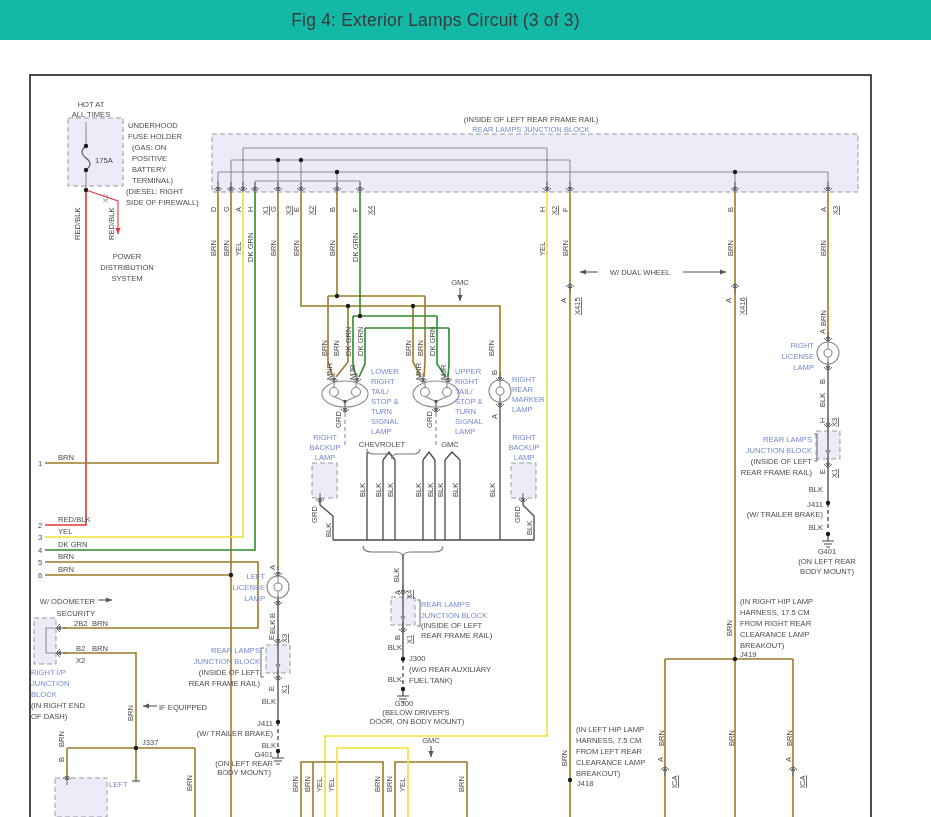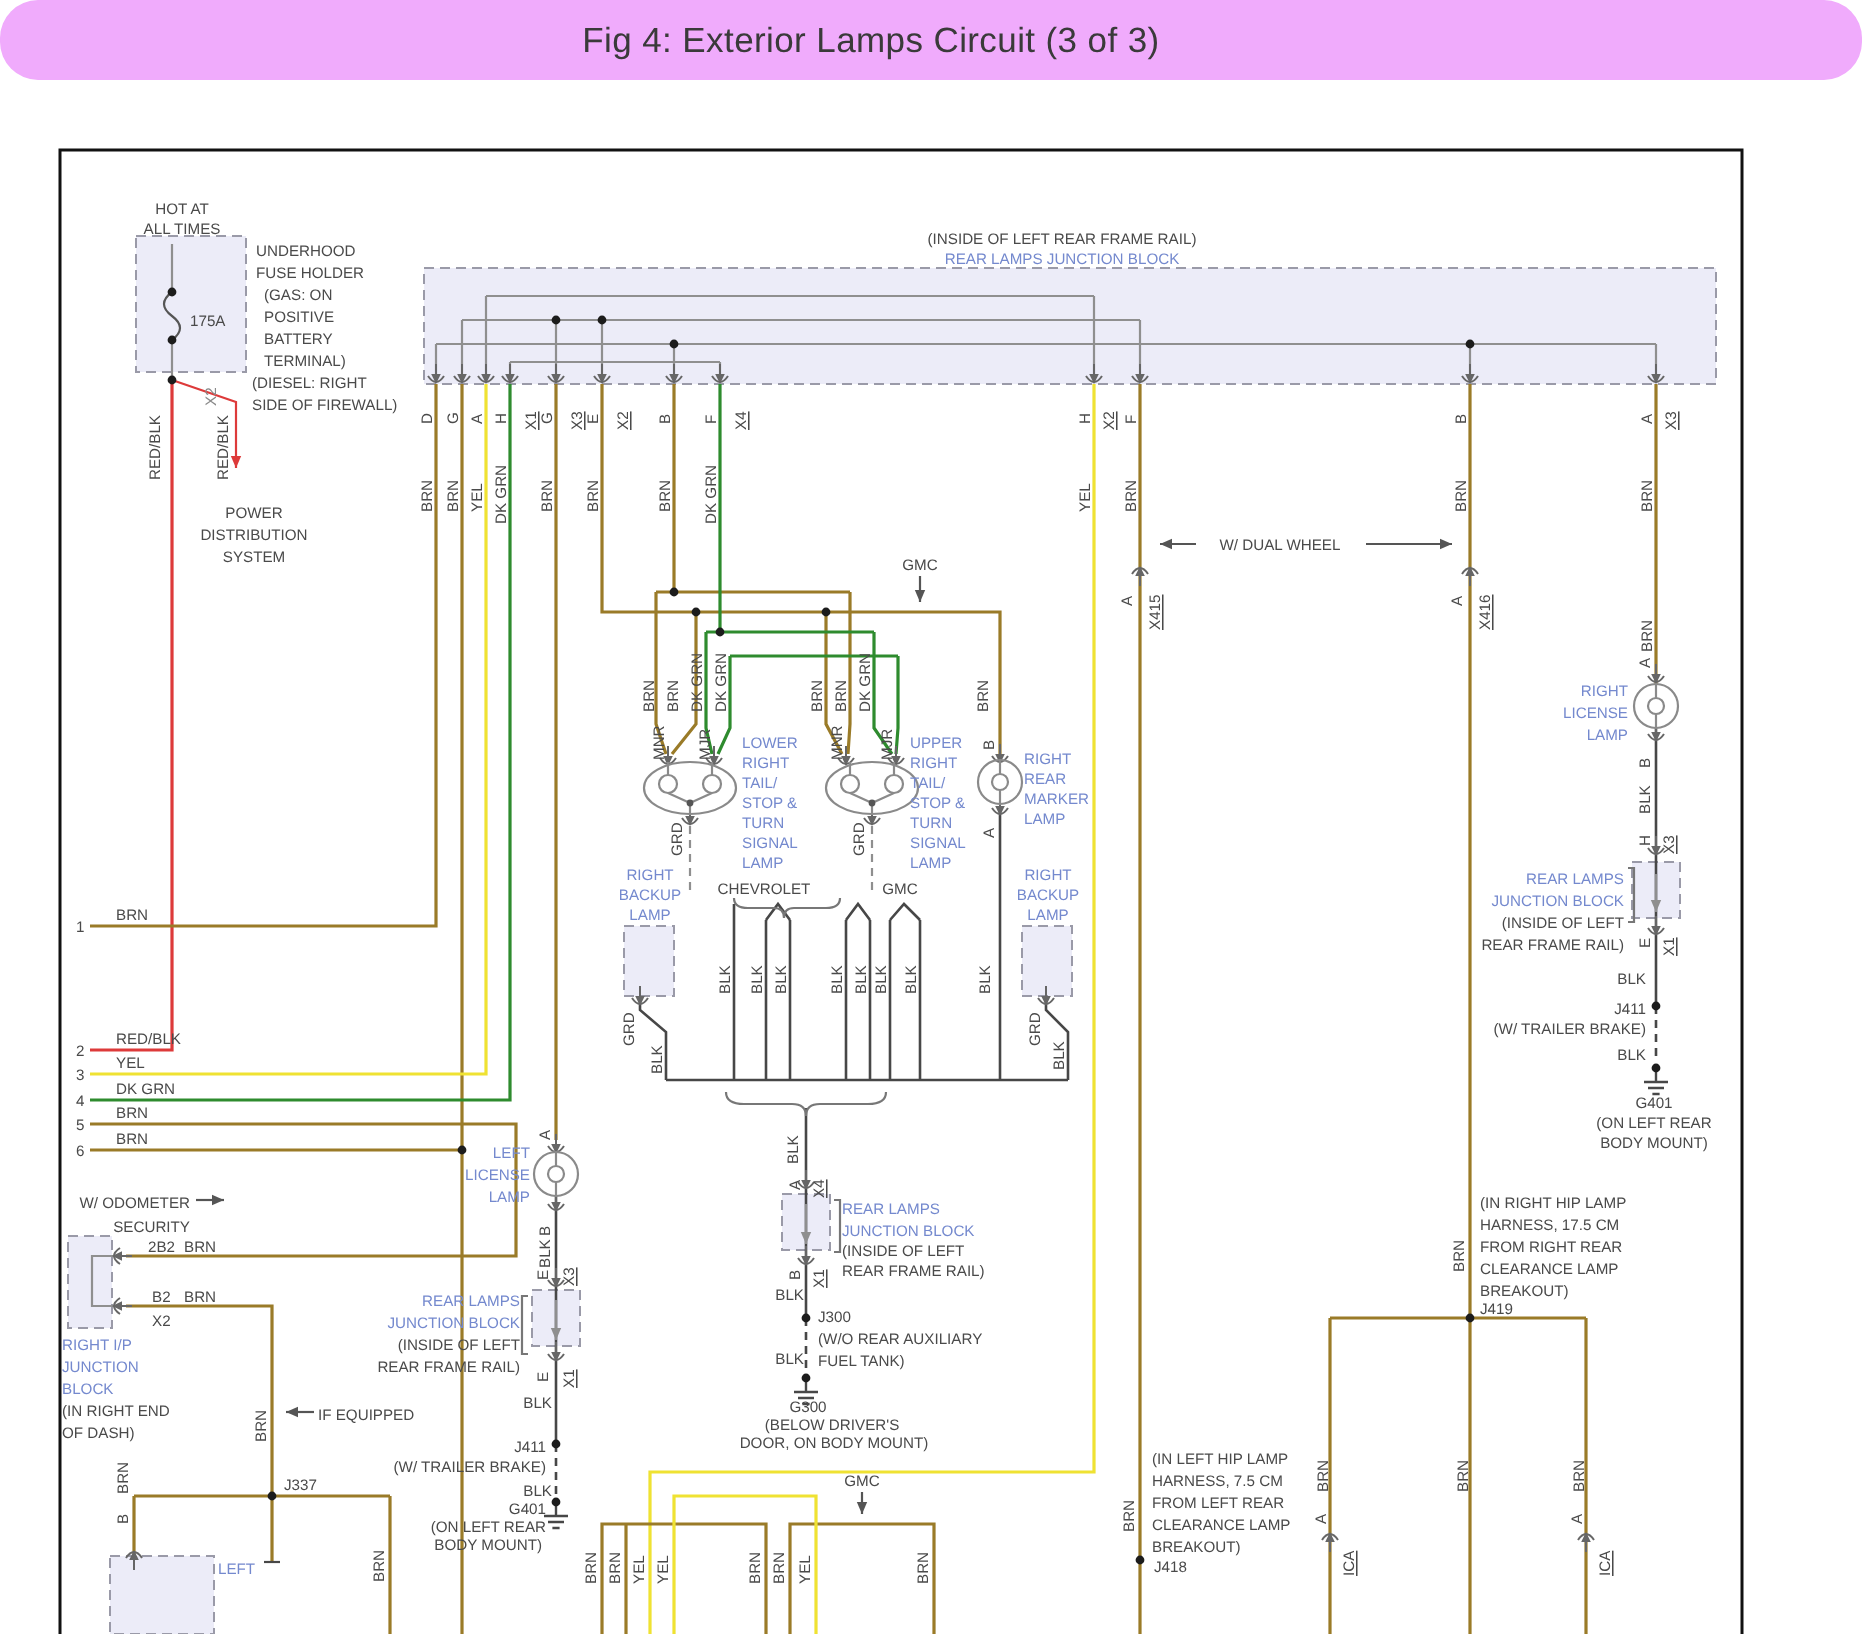--- a/index.html
+++ b/index.html
@@ -1,19 +1,19 @@
 <!DOCTYPE html>
 <html><head>
 <meta charset="utf-8">
 <style>
   html,body{margin:0;padding:0;background:#fff;}
   .stage{position:relative;width:931px;height:817px;background:#ffffff;overflow:hidden;
          font-family:"Liberation Sans",sans-serif;}
-  .titlebar{position:absolute;left:0;top:0;width:931px;height:40px;background:#f0abfc;
-            display:flex;align-items:center;justify-content:center;border-radius:19px;}
+  .titlebar{position:absolute;left:0;top:0;width:931px;height:40px;background:#14b8a6;
+            display:flex;align-items:center;justify-content:center;}
   .titlebar span{font-size:17.5px;color:#3a3a3a;transform:translateX(-30px);letter-spacing:.2px;}
   svg{position:absolute;left:0;top:0;}
   svg text{font-family:"Liberation Sans",sans-serif;font-size:7.6px;fill:#4a4a4a;}
   svg text.b{fill:#7489ce;}
   svg text.g{fill:#8a8a8a;}
   svg text.m{text-anchor:middle;}
   svg text.e{text-anchor:end;}
   svg text.u{text-decoration:underline;}
 </style>
 </head>

